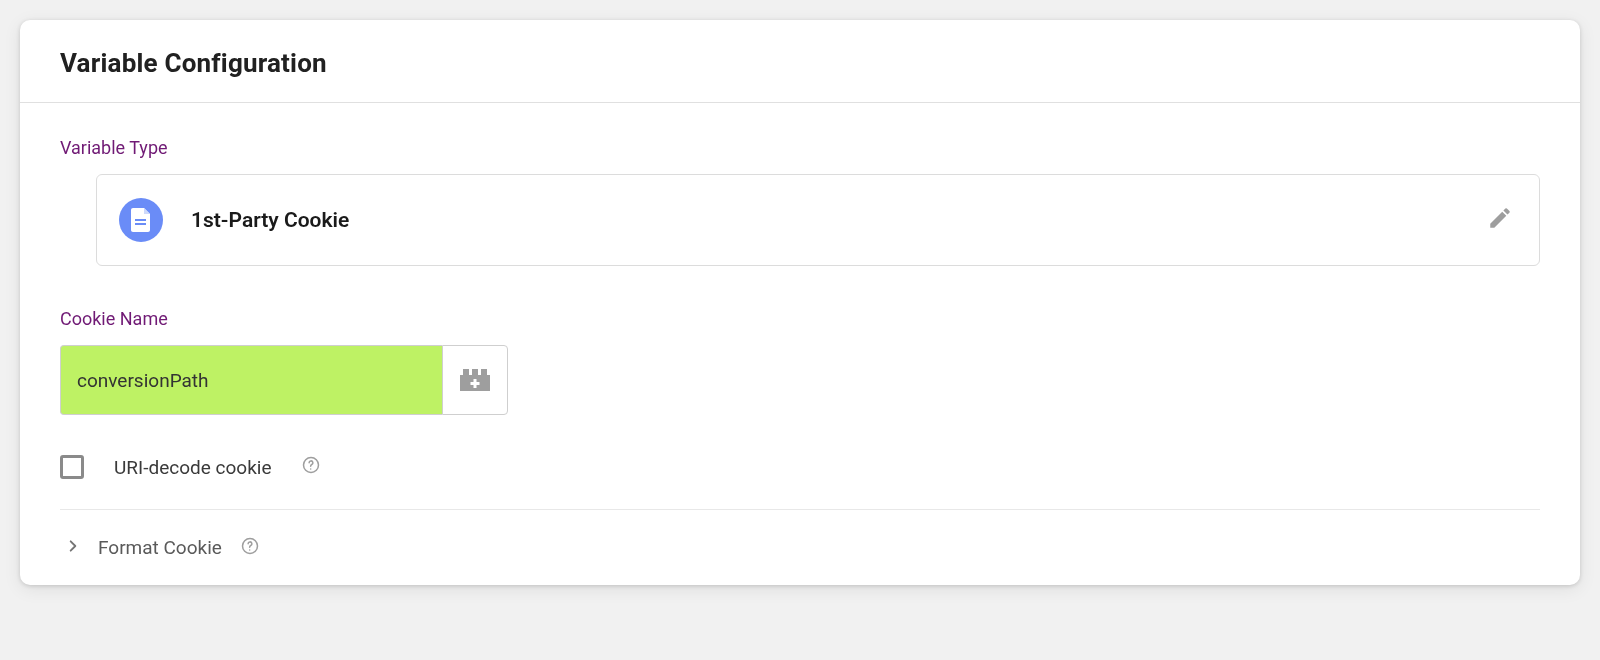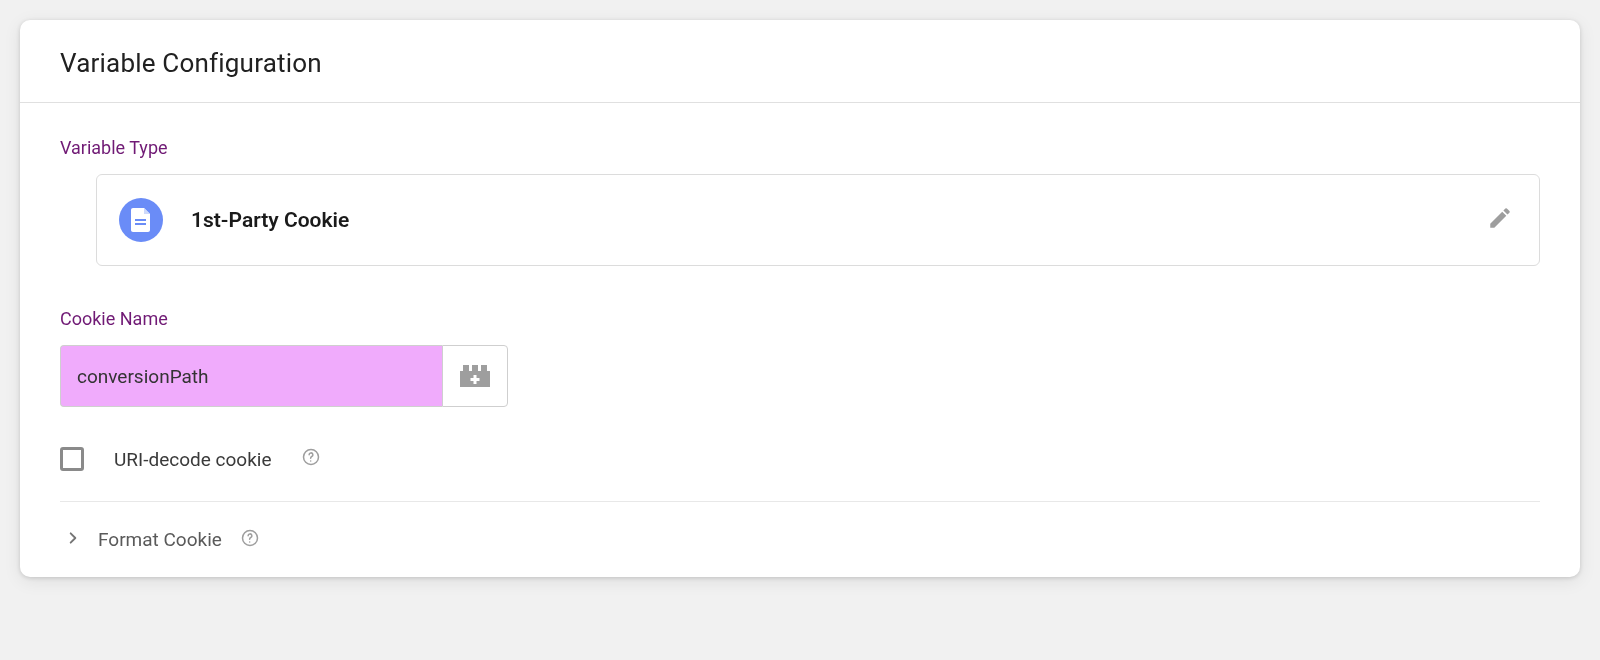--- a/index.html
+++ b/index.html
@@ -19,21 +19,21 @@
     box-shadow: 0 1px 4px rgba(0,0,0,0.15), 0 4px 18px rgba(0,0,0,0.08);
     overflow: hidden;
   }
   .card-header {
     padding: 28px 40px 24px 40px;
     border-bottom: 1px solid #e0e0e0;
   }
   .card-header h1 {
     margin: 0;
     font-size: 26px;
-    font-weight: 400;
+    font-weight: 700;
     color: #212121;
     letter-spacing: 0.2px;
   }
   .card-body {
     padding: 34px 40px 26px 40px;
   }
   .section-label {
     font-size: 18px;
     color: #701a75;
     margin: 0 0 16px 0;
@@ -85,22 +85,22 @@
   .text-input {
     flex: 1 1 auto;
     border: 1px solid #cfcfcf;
     border-right: none;
     border-radius: 4px 0 0 4px;
     padding: 12px 16px;
     font-size: 19px;
     font-family: inherit;
     color: #333;
     outline: none;
-    height: 62px;
-    background: #f0abfc;
+    height: 70px;
+    background: #bef264;
   }
   .var-picker-btn {
     width: 66px;
     border: 1px solid #cfcfcf;
     border-radius: 0 4px 4px 0;
     background: #fff;
     display: flex;
     align-items: center;
     justify-content: center;
     cursor: pointer;

